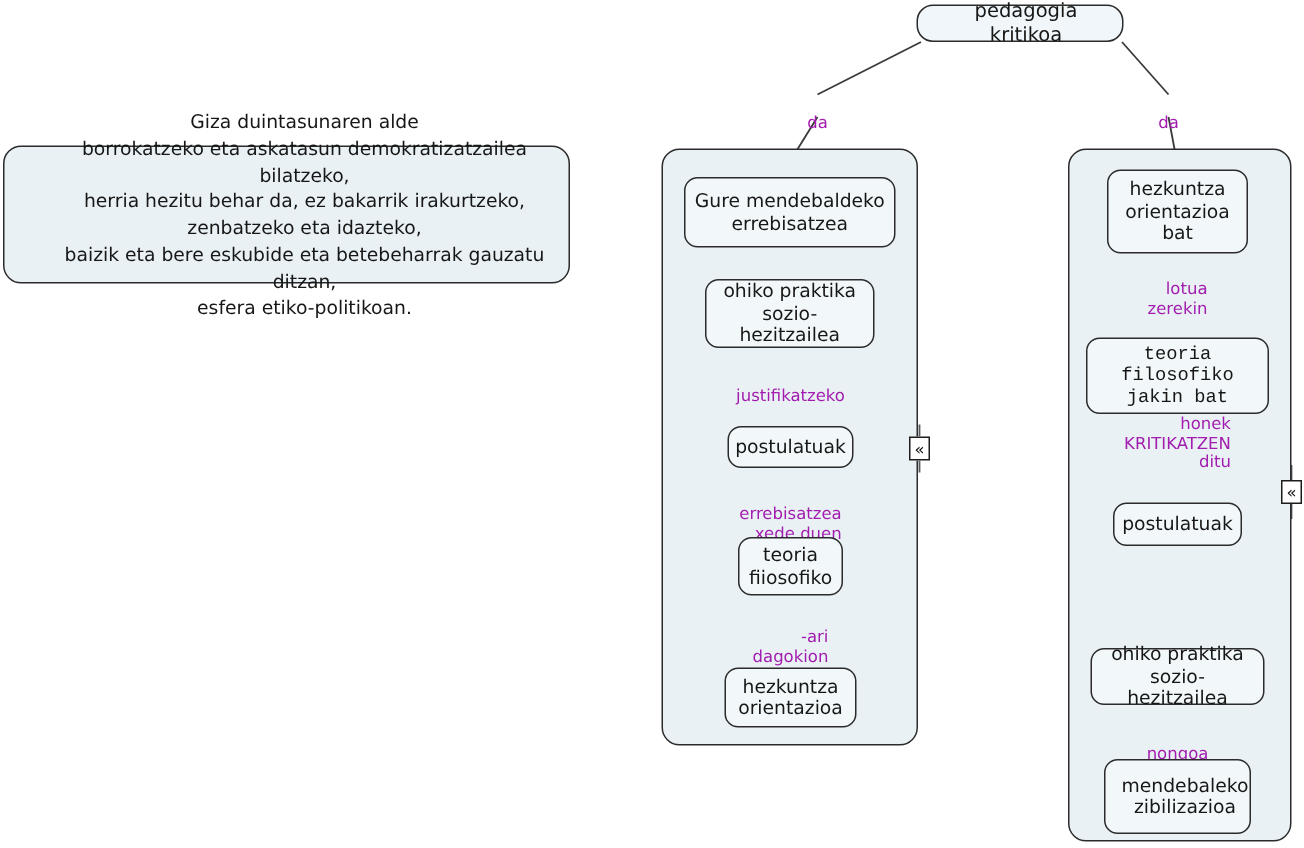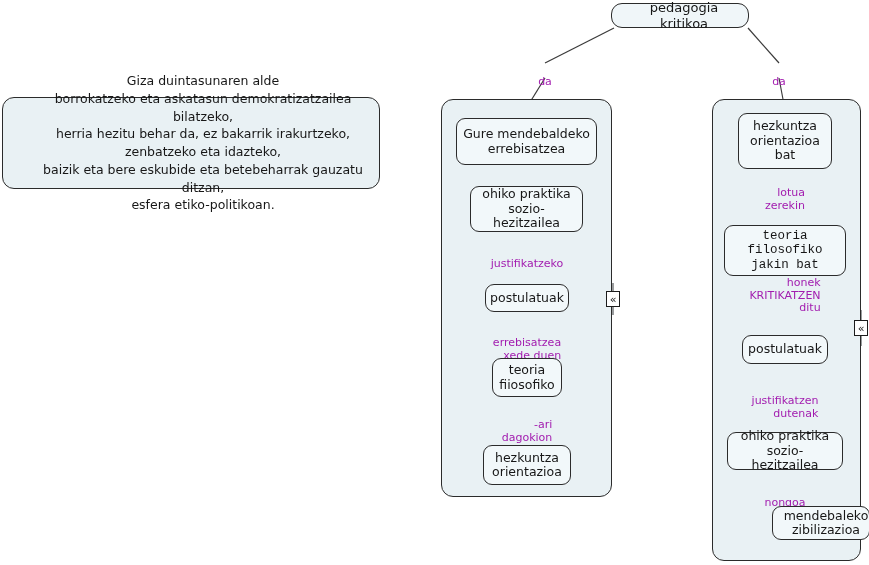--- a/index.html
+++ b/index.html
@@ -222,32 +222,28 @@
 jakin bat</span>
   </div>
   <div class="elabel" style="left:785px; top:264px;">
     <span>honek
 KRITIKATZEN
 ditu</span>
   </div>
   <div class="node" style="left:742px; top:335px; width:86px; height:29px;">
     <span>postulatuak</span>
   </div>
-  <div class="elabel" style="left:785px; top:382px;">
-    <span>justifikatzen
-dutenak</span>
-  </div>
   <div class="node" style="left:727px; top:432px; width:116px; height:38px;">
     <span>ohiko praktika
 sozio-hezitzailea</span>
   </div>
   <div class="elabel" style="left:785px; top:484px;">
     <span>nongoa</span>
   </div>
-  <div class="node" style="left:772px; top:506px; width:98px; height:34px;padding-left:16px;">
+  <div class="node" style="left:736px; top:506px; width:98px; height:50px;padding-left:16px;">
     <span>mendebaleko
 zibilizazioa</span>
   </div>
 
   <div class="chev-box" style="left:854px; top:320px;">
     <span>«</span>
   </div>
 
 </div>
 

